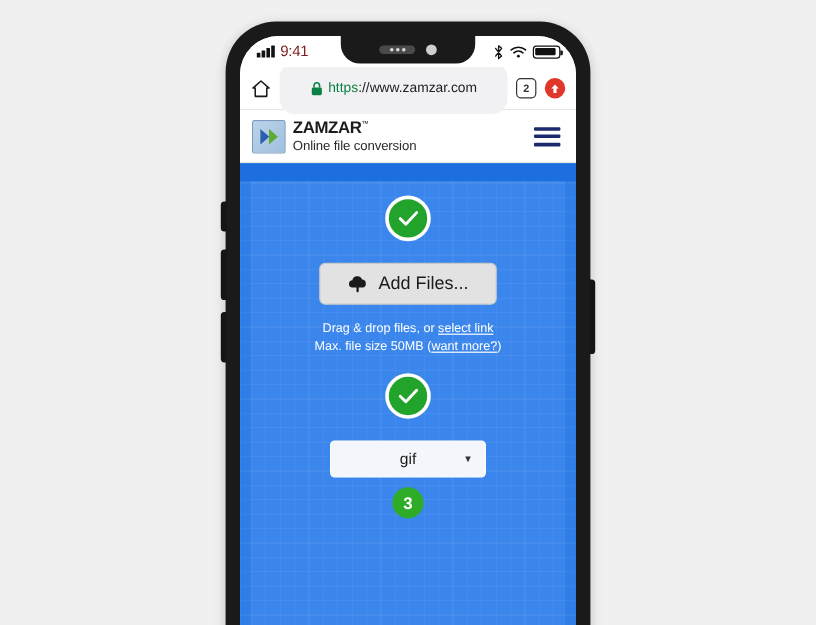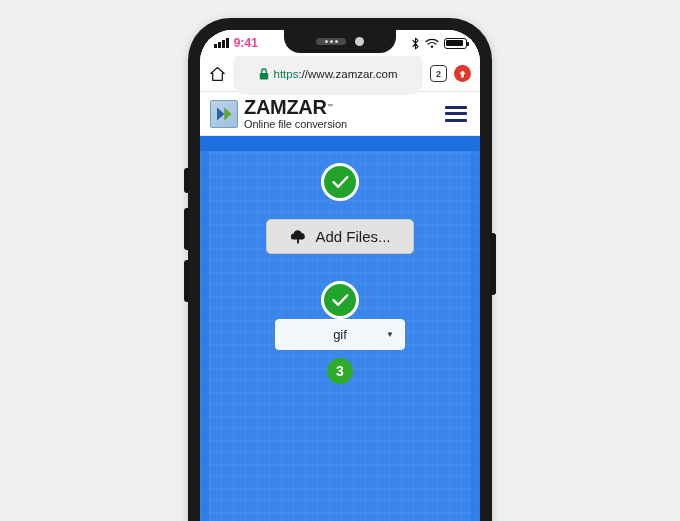--- a/index.html
+++ b/index.html
@@ -114,22 +114,22 @@
   }
   #signal i {
     width: 2.5px; background: #111; display: block; border-radius: 0.5px;
   }
   #signal i:nth-child(1) { height: 4px; }
   #signal i:nth-child(2) { height: 6px; }
   #signal i:nth-child(3) { height: 8px; }
   #signal i:nth-child(4) { height: 10px; }
   #clock {
     font-size: 12.5px;
-    font-weight: bold;
-    color: #ec4899;
+    font-weight: normal;
+    color: #7f1d1d;
     letter-spacing: -0.2px;
   }
   #status-right {
     display: flex; align-items: center; gap: 5px;
   }
   #battery {
     width: 23px; height: 11px;
     border: 1.3px solid #111;
     border-radius: 3px;
     box-sizing: border-box;
@@ -215,21 +215,21 @@
     background: linear-gradient(135deg, #bcd3ea 0%, #9fc0de 100%);
     border: 1px solid #7a9cc0;
     border-radius: 2px;
     display: flex; align-items: center; justify-content: center;
     flex: 0 0 auto;
   }
   #logo-text {
     line-height: 1;
   }
   #logo-name {
-    font-size: 20px;
+    font-size: 14px;
     font-weight: bold;
     color: #1b1b1b;
     letter-spacing: -0.3px;
     position: relative;
     display: inline-block;
   }
   #logo-tm {
     font-size: 6px;
     vertical-align: super;
     color: #1b1b1b;
@@ -321,20 +321,21 @@
     color: #ffffff;
     font-size: 10.5px;
     line-height: 1.45;
   }
   #dropzone-text a {
     color: #ffffff;
     text-decoration: underline;
   }
 
   #format-select {
+    margin-top: 18px;
     width: 130px;
     height: 31px;
     background: #f3f6fb;
     border: 1px solid #ffffff;
     border-radius: 4px;
     display: flex;
     align-items: center;
     justify-content: center;
     position: relative;
     font-size: 13px;
@@ -464,20 +465,22 @@
         <div id="add-files-btn">
           <svg width="18" height="15" viewBox="0 0 18 15">
             <path d="M4.2 10.6 A3.1 3.1 0 0 1 4.6 4.5 A4.3 4.3 0 0 1 12.8 4.0 A3.4 3.4 0 0 1 13.6 10.6 Z" fill="#1b1b1b"></path>
             <path d="M9 13.8 L9 7.2" stroke="#1b1b1b" stroke-width="1.9" stroke-linecap="round"></path>
             <path d="M6.4 9.2 L9 6.4 L11.6 9.2" fill="none" stroke="#1b1b1b" stroke-width="1.9" stroke-linecap="round" stroke-linejoin="round"></path>
           </svg>
           <span>Add Files...</span>
         </div>
 
         <div id="dropzone-text">
+          <div><span>Drag &amp; drop files, or </span><a href="#">select link</a></div>
+          <div><span>Max. file size 50MB </span><span>(</span><a href="#">want more?</a><span>)</span></div>
         </div>
 
         <div class="sp-14"></div>
 
         <div class="step-check">
           <svg width="19" height="16" viewBox="0 0 19 16">
             <path d="M2.5 8.2 L7.2 12.8 L16.2 3.2" fill="none" stroke="#ffffff" stroke-width="2.4" stroke-linecap="round" stroke-linejoin="round"></path>
           </svg>
         </div>
 

